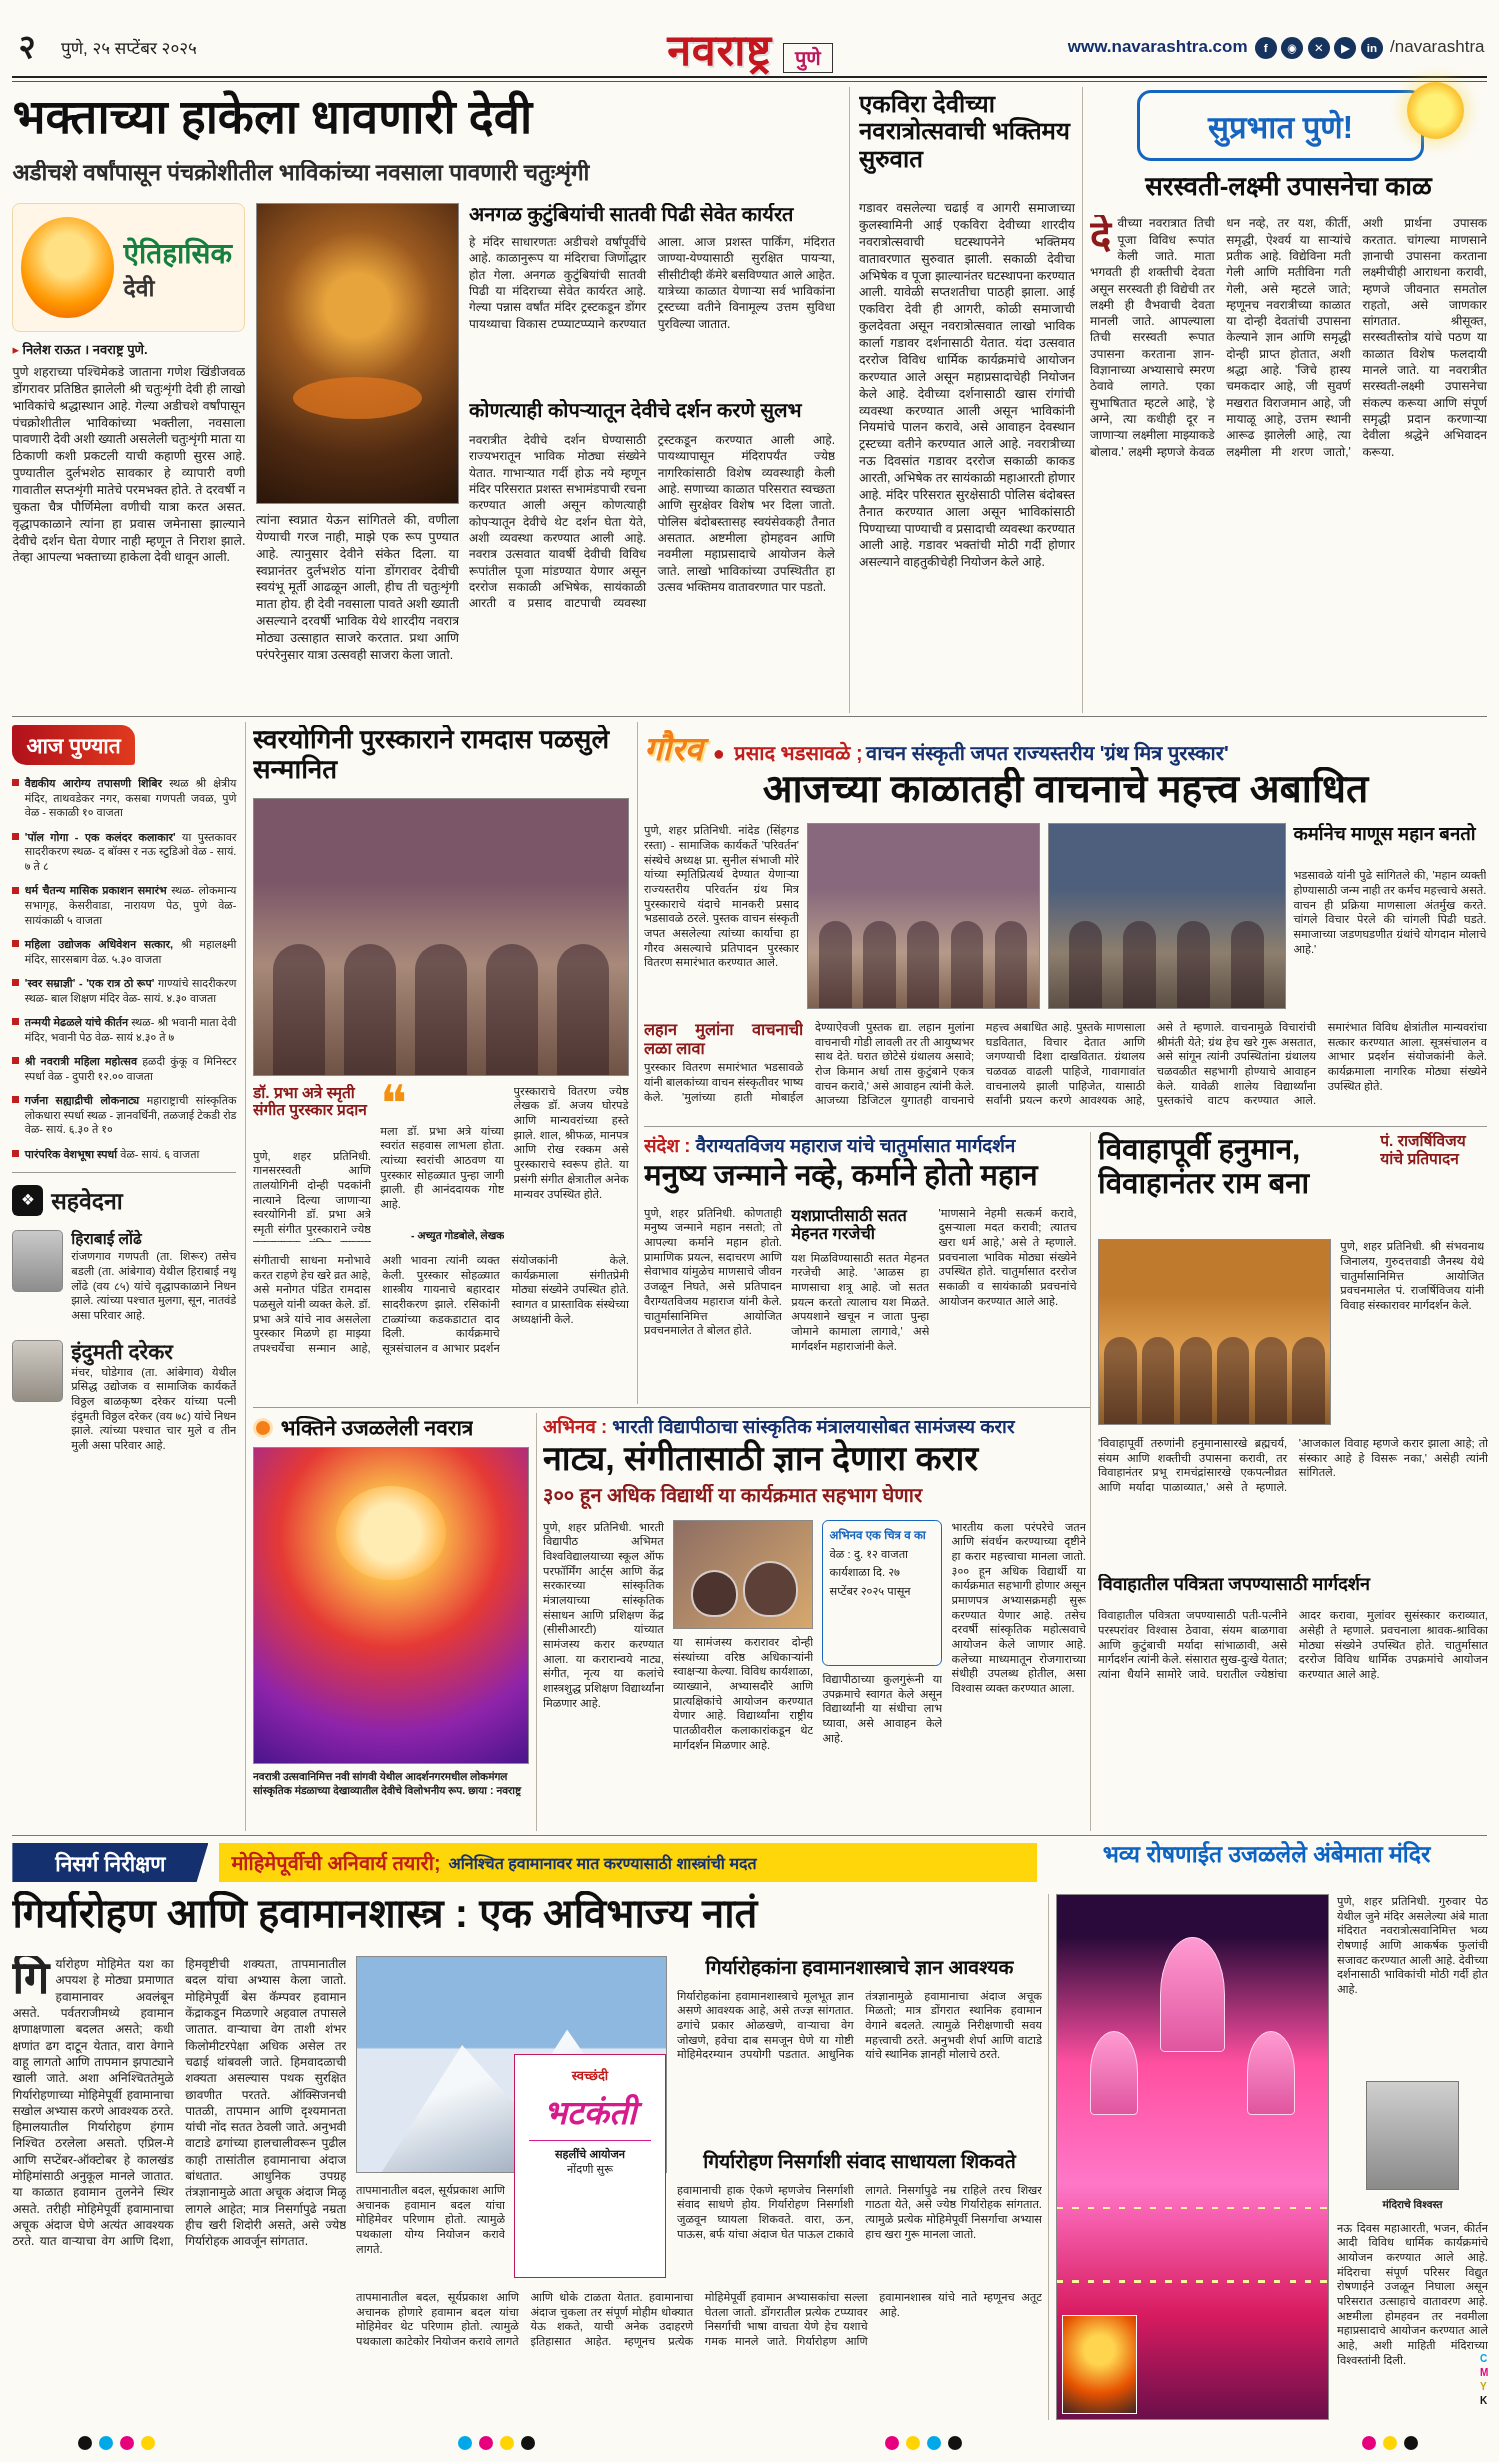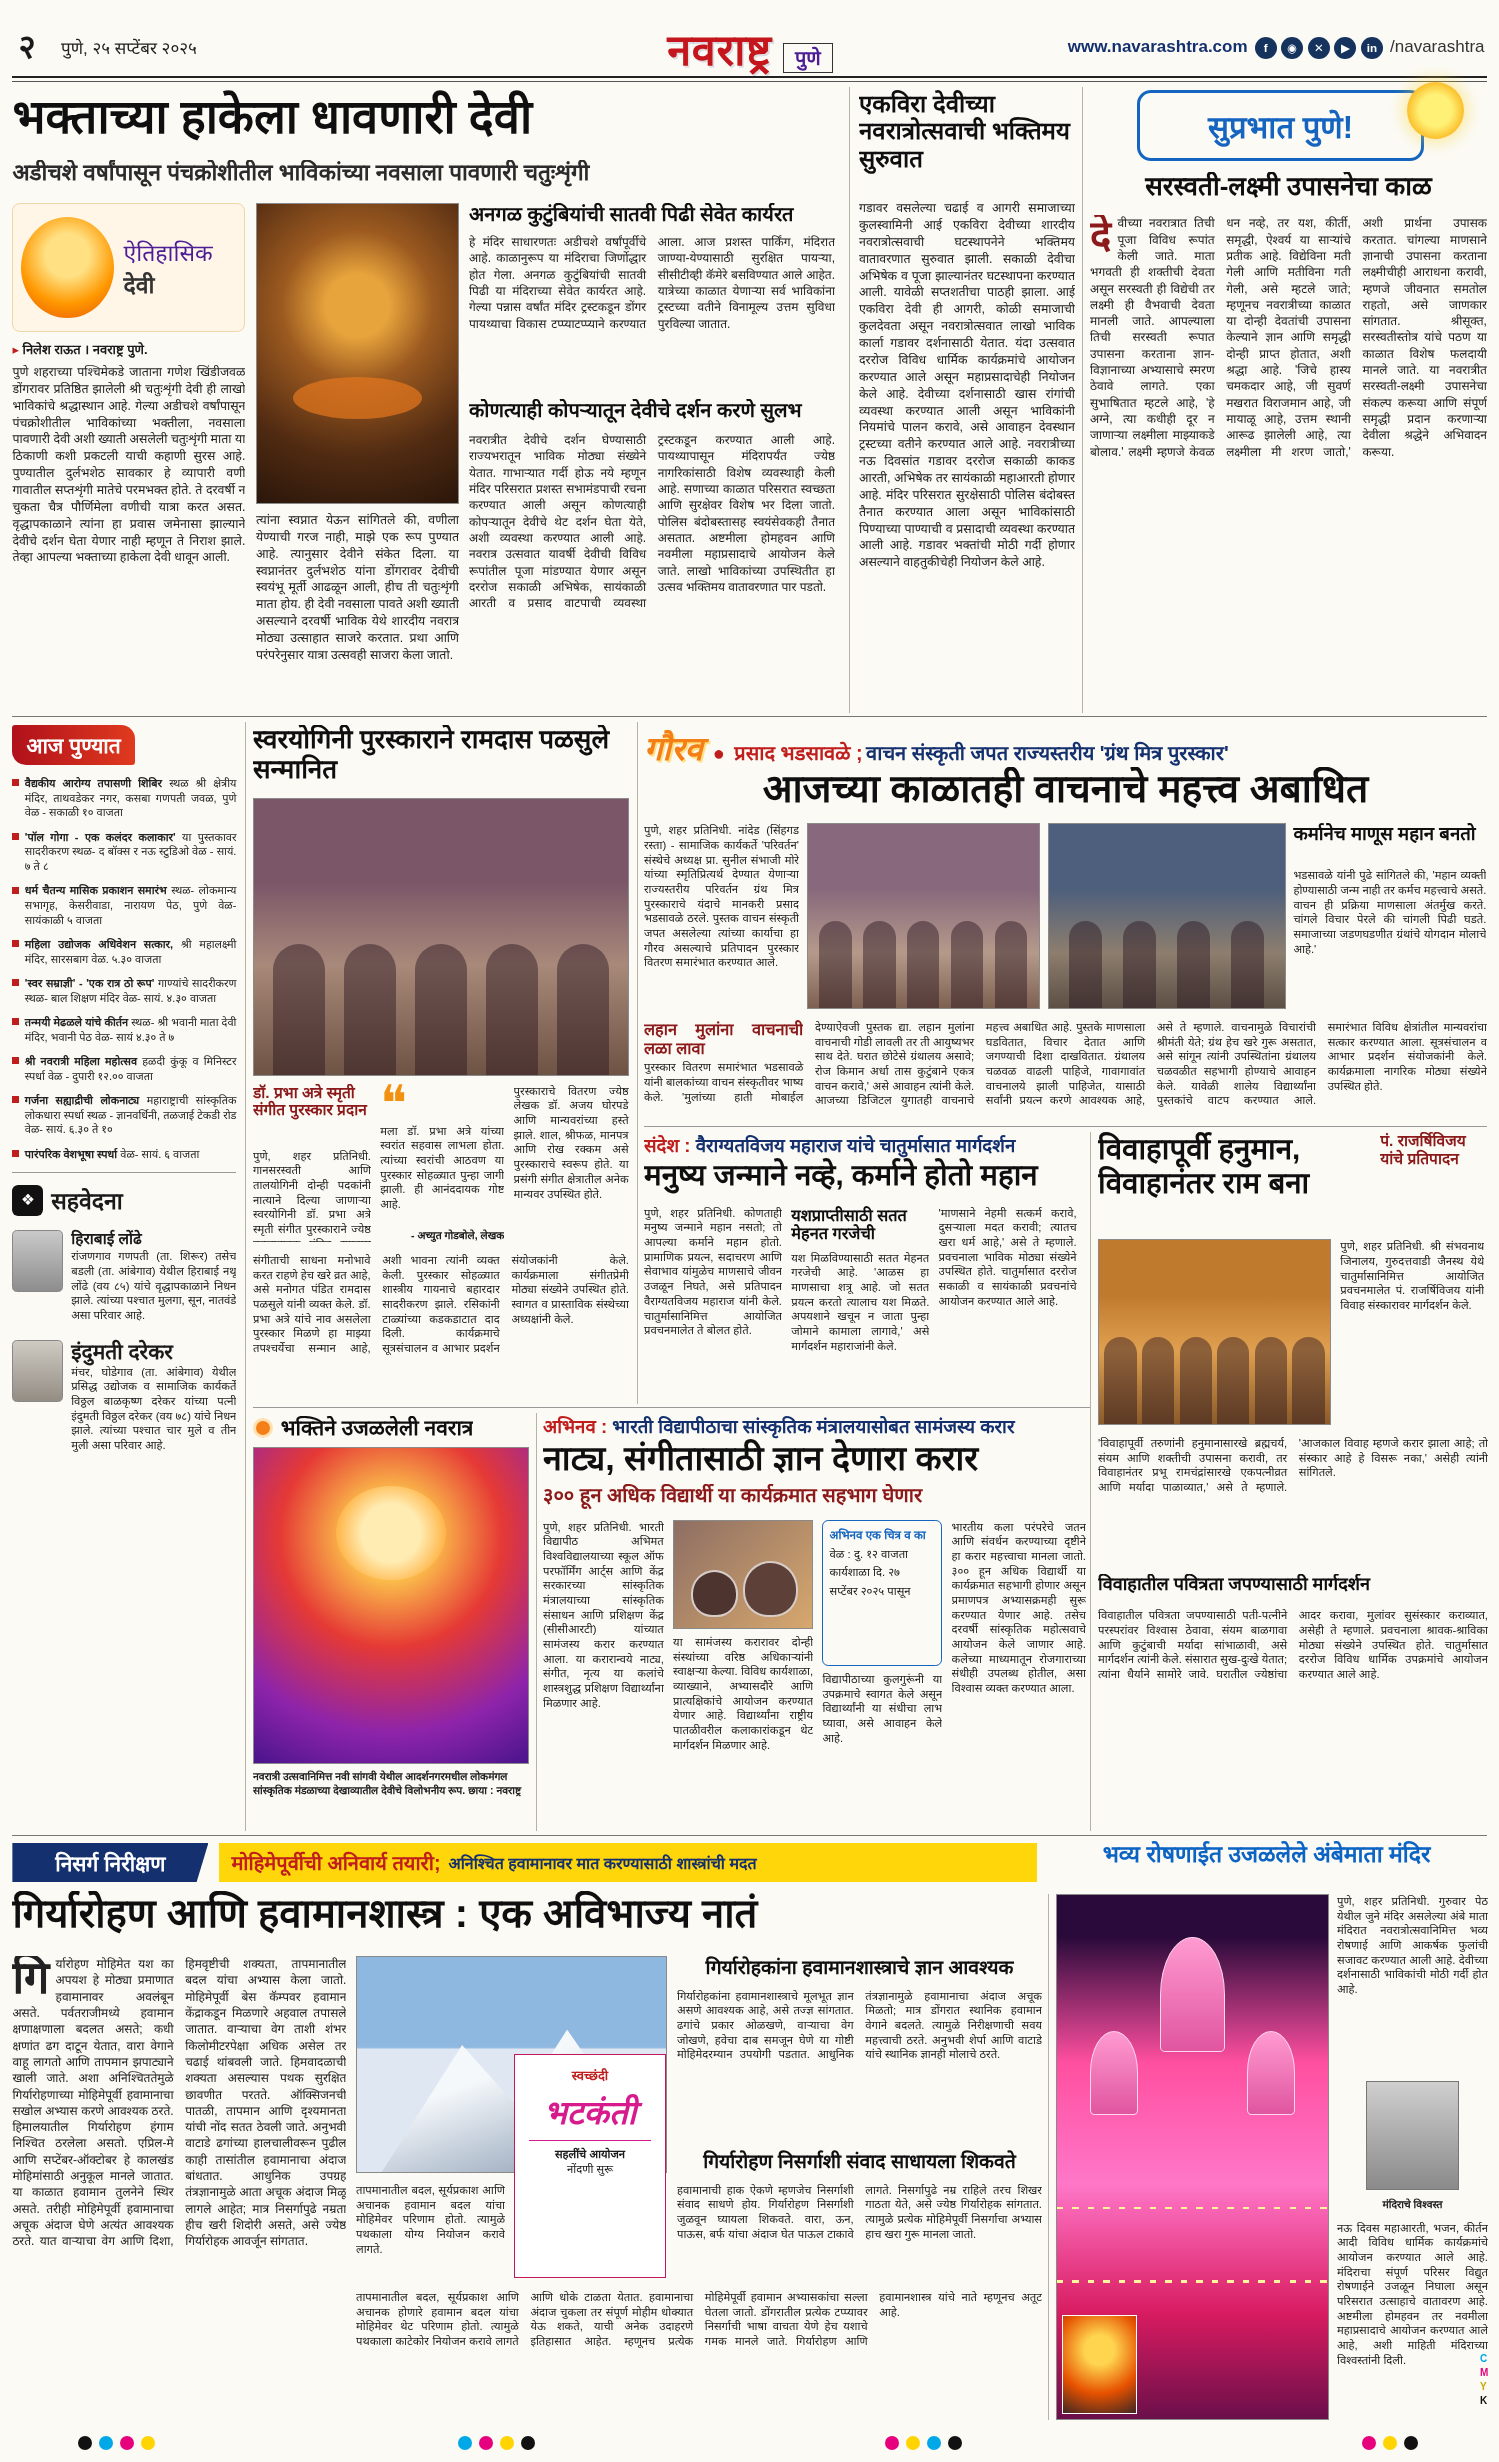--- a/index.html
+++ b/index.html
@@ -15,21 +15,21 @@
   .hl{font-weight:bold;color:#0f0f0f;line-height:1.14;overflow:hidden}
   .vline{position:absolute;width:0.8px;background:#b7b2a6}
   .hline{position:absolute;height:0.8px;background:#a19c90}
   .ph{position:absolute;border:0.8px solid #8a8a8a;overflow:hidden}
   .cap{font-size:10.5px;font-weight:bold;color:#222;line-height:1.32;overflow:hidden}
   .drop{float:left;font-weight:bold;line-height:.85;margin:3.1px 6.2px 0 0}
   .red{color:#c01d1d}.navy{color:#14306e}.maroon{color:#8c1a1a}
   
   .pageno{font-size:33px;font-weight:bold}
   .mast{font-size:43px;font-weight:bold;color:#c4161c;text-shadow:1.6px 1.6px 0 #14306e22;letter-spacing:0.8px}
-  .edbox{border:1.6px solid #333;padding:3.1px 11px;font-size:20px;font-weight:bold;color:#4c1d95;margin-left:11px}
+  .edbox{border:1.6px solid #333;padding:3.1px 11px;font-size:20px;font-weight:bold;color:#be185d;margin-left:11px}
   .sic{display:inline-block;width:22px;height:22px;border-radius:50%;background:#16335e;color:#fff;font-size:11.6px;font-weight:bold;text-align:center;line-height:22px;margin:0 2.3px;vertical-align:middle}
   
   .ajh{background:linear-gradient(90deg,#b0111b,#e03a1e);color:#fff;font-weight:bold;font-size:21px;padding:6.2px 14px;display:inline-block;border-radius:3.1px 14px 3.1px 14px}
   .aji{position:relative;padding-left:12.4px;margin-bottom:10px;font-size:11px;line-height:1.32;color:#222;text-align:justify}
   .aji::before{content:"";position:absolute;left:0;top:3.1px;width:7px;height:7px;background:#c01d1d}
   .aji .b{font-weight:bold}
   
   .figs{position:absolute;left:0;right:0;bottom:0;height:55%;display:flex;justify-content:space-evenly;align-items:flex-end}
   .figs span{display:block;width:14%;height:86%;background:rgba(40,20,30,.45);border-radius:31px 31px 0 0}
   .dome{position:absolute;border:1.6px solid #ffd6ef;background:linear-gradient(#ff9ad2,#e0559f);border-radius:50% 50% 4.7px 4.7px}
@@ -54,21 +54,21 @@
   <div class="hline" style="left:12.4px;top:76px;width:1475px;height:2.3px;background:#222"></div>
   <div class="hline" style="left:12.4px;top:81px;width:1475px;background:#555"></div>
 
   <div class="abs hl" style="left:12.4px;top:160px;width:823px;height:33px;font-size:22.5px;color:#2b2b2b">अडीचशे वर्षांपासून पंचक्रोशीतील भाविकांच्या नवसाला पावणारी चतुःशृंगी</div>
   <div class="abs hl" style="left:12.4px;top:90px;width:823px;height:65px;font-size:47px">भक्ताच्या हाकेला धावणारी देवी</div>
 
   <div class="abs" style="left:12.4px;top:203px;width:233px;height:509px">
     <div style="background:#fff6e8;border:0.8px solid #f0d6a8;border-radius:7.8px;height:129px;display:flex;align-items:center;gap:9.3px;padding:7.8px">
       <div style="width:93px;height:101px;border-radius:50%;background:radial-gradient(circle at 50% 38%,#ffe082 0 28%,#ff9800 62%,#e65100);flex:0 0 auto"></div>
       <div>
-        <div style="font-size:23px;font-weight:normal;color:#4c1d95">ऐतिहासिक</div>
+        <div style="font-size:28px;font-weight:bold;color:#15803d">ऐतिहासिक</div>
         <div style="font-size:23px;font-weight:bold;color:#333">देवी</div>
       </div>
     </div>
     <div style="margin:7.8px 0 6.2px 0;font-size:13px;font-weight:bold"><span class="red">▸ </span><span>निलेश राऊत । नवराष्ट्र पुणे.</span></div>
     <div class="bt" style="height:351px">पुणे शहराच्या पश्चिमेकडे जाताना गणेश खिंडीजवळ डोंगरावर प्रतिष्ठित झालेली श्री चतुःशृंगी देवी ही लाखो भाविकांचे श्रद्धास्थान आहे. गेल्या अडीचशे वर्षांपासून पंचक्रोशीतील भाविकांच्या भक्तीला, नवसाला पावणारी देवी अशी ख्याती असलेली चतुःशृंगी माता या ठिकाणी कशी प्रकटली याची कहाणी सुरस आहे. पुण्यातील दुर्लभशेठ सावकार हे व्यापारी वणी गावातील सप्तशृंगी मातेचे परमभक्त होते. ते दरवर्षी न चुकता चैत्र पौर्णिमेला वणीची यात्रा करत असत. वृद्धापकाळाने त्यांना हा प्रवास जमेनासा झाल्याने देवीचे दर्शन घेता येणार नाही म्हणून ते निराश झाले. तेव्हा आपल्या भक्ताच्या हाकेला देवी धावून आली.</div>
   </div>
 
   <div class="ph" style="left:256px;top:203px;width:203px;height:301px;background:radial-gradient(circle at 50% 34%,#e8a43c 0 14%,#9c5a20 34%,#512b12 68%,#2a160a)">
     <div style="position:absolute;left:18%;top:58%;width:64%;height:14%;background:rgba(230,120,30,.7);border-radius:50%"></div>
   </div>

